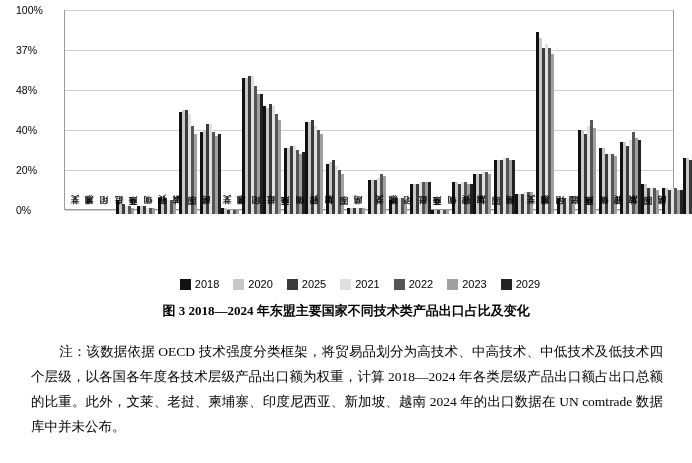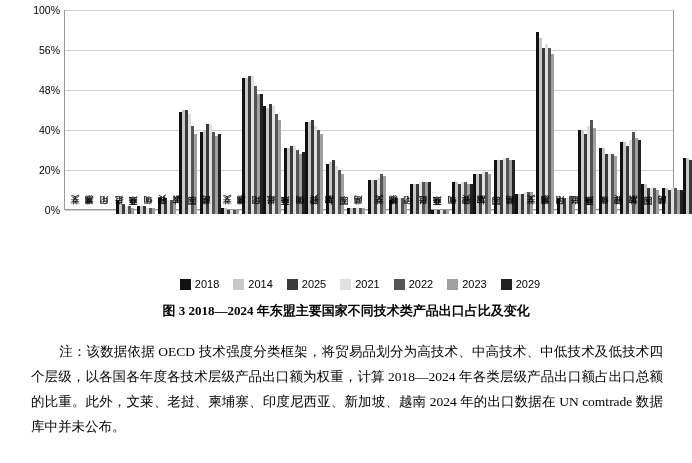--- a/index.html
+++ b/index.html
@@ -42,21 +42,20 @@
     position: absolute;
     left: 0;
     right: 0;
     height: 1px;
     background: #d0d0d0;
   }
   .ytick-label {
     position: absolute;
     right: 0;
     width: 44px;
-    text-align: right;
     font-size: 10.5px;
     color: #000;
     transform: translateY(-50%);
   }
   #yaxis {
     position: absolute;
     left: 0;
     top: 4px;
     width: 46px;
     height: 200px;
@@ -196,21 +195,21 @@
 
 <div id="page">
 
   <div id="chart-panel">
 
     <div id="yaxis">
         <div class="ytick-label" style="top: 200px;">0%</div>
         <div class="ytick-label" style="top: 160px;">20%</div>
         <div class="ytick-label" style="top: 120px;">40%</div>
         <div class="ytick-label" style="top: 80px;">48%</div>
-        <div class="ytick-label" style="top: 40px;">56%</div>
+        <div class="ytick-label" style="top: 40px;">37%</div>
         <div class="ytick-label" style="top: 0px;">100%</div>
       </div>
 
     <div id="plot-border">
       <div id="gridlines">
           <div class="gridline" style="top: 199px;"></div>
           <div class="gridline" style="top: 159px;"></div>
           <div class="gridline" style="top: 119px;"></div>
           <div class="gridline" style="top: 79px;"></div>
           <div class="gridline" style="top: 39px;"></div>
@@ -526,21 +525,21 @@
         </div>
       </div>
 
     <div id="legend">
         <div class="legend-item">
           <span class="legend-swatch" style="background: rgb(17, 17, 17);"></span>
           <span>2018</span>
         </div>
         <div class="legend-item">
           <span class="legend-swatch" style="background: rgb(200, 200, 200);"></span>
-          <span>2014</span>
+          <span>2020</span>
         </div>
         <div class="legend-item">
           <span class="legend-swatch" style="background: rgb(58, 58, 58);"></span>
           <span>2025</span>
         </div>
         <div class="legend-item">
           <span class="legend-swatch" style="background: rgb(224, 224, 224);"></span>
           <span>2021</span>
         </div>
         <div class="legend-item">

